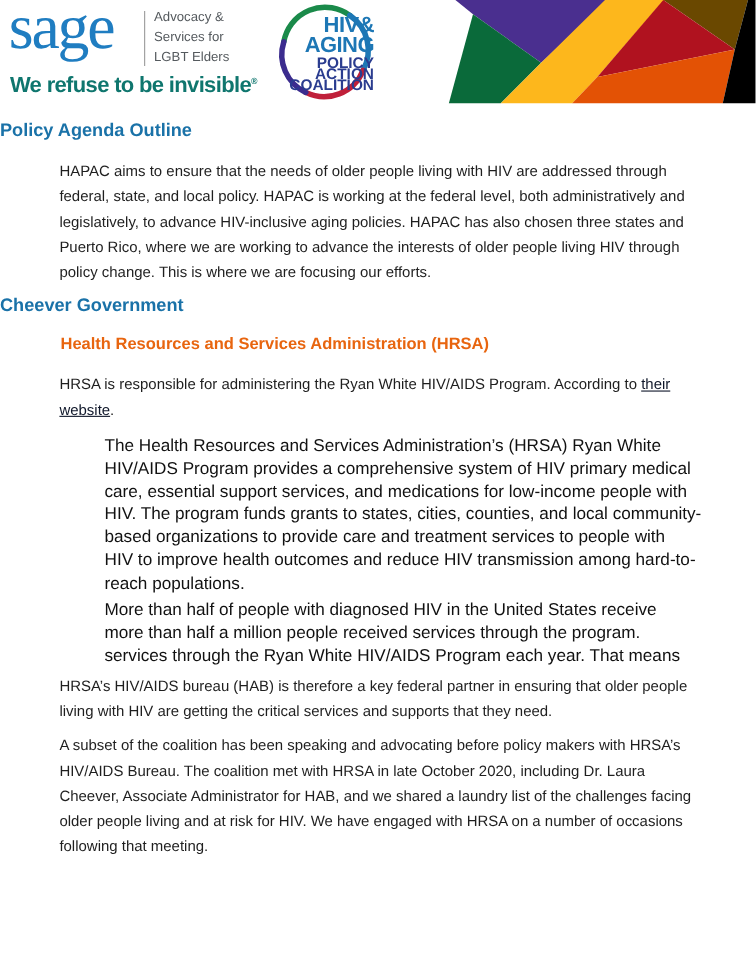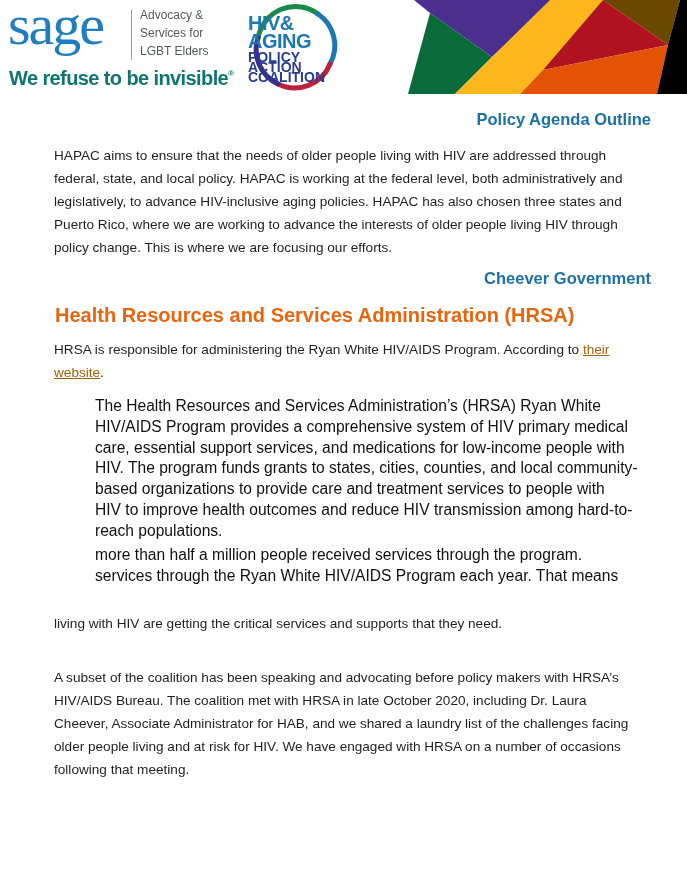--- a/index.html
+++ b/index.html
@@ -9,31 +9,31 @@
   .sage-logo { position: absolute; left: 8px; top: 4px; width: 230px; height: 86px; }
   .sage-word { position: absolute; left: 0; top: -8px; font-family: "Liberation Serif", serif;
                font-size: 58px; color: #1f7dc1; letter-spacing: -2px; line-height: 58px; }
   .sage-divider { position: absolute; left: 123px; top: 6px; width: 1px; height: 50px; background: #9a9a9a; }
   .sage-tag { position: absolute; left: 132px; top: 2px; font-size: 12px; line-height: 18px; color: #555a5e; }
   .sage-slogan { position: absolute; left: 1px; top: 63px; font-size: 20px; font-weight: bold;
                  color: #0f766e; letter-spacing: -0.6px; white-space: nowrap; }
   .sage-slogan sup { font-size: 8px; vertical-align: top; position: relative; top: 2px; }
   .hiv-logo { position: absolute; left: 248px; top: 2px; width: 92px; height: 92px; }
   .hiv-logo svg { position: absolute; left: 0; top: 0; }
-  .hiv-text { position: absolute; left: 0; top: 12px; width: 92px; text-align: left; color: #1d77b5; font-weight: bold; }
+  .hiv-text { position: absolute; left: 0; top: 12px; width: 92px; text-align: right; color: #1d77b5; font-weight: bold; }
   .hiv-big { font-size: 20px; line-height: 18px; letter-spacing: -0.5px; }
   .hiv-small { font-size: 14px; line-height: 10px; color: #2a3c8f; margin-top: 2px; }
   .banner { position: absolute; left: 400px; top: 0; }
   .content { position: absolute; left: 0; top: 0; width: 687px; }
-  .h-center { position: absolute; left: 0; width: 651px; text-align: right; font-weight: bold;
+  .h-center { position: absolute; left: 0; width: 651px; text-align: left; font-weight: bold;
               color: #1a72a8; font-size: 16.5px; }
-  .h-orange { position: absolute; left: 55px; font-weight: bold; color: #e8650f; font-size: 20px; }
+  .h-orange { position: absolute; left: 55px; font-weight: bold; color: #e8650f; font-size: 15px; }
   .para { position: absolute; left: 54px; width: 590px; font-size: 13.6px; line-height: 23px; color: #1f1f1f; }
   .quote { position: absolute; left: 95px; width: 545px; font-size: 15.6px; line-height: 20.8px; color: #111; }
-  a.link { color: #a16207; text-decoration: underline; }
+  a.link { color: #0f172a; text-decoration: underline; }
 </style>
 </head>
 <body>
 
 <div class="header">
   <div class="sage-logo">
     <div class="sage-word">sage</div>
     <div class="sage-divider"></div>
     <div class="sage-tag">
       <div>Advocacy &amp;</div>
@@ -94,25 +94,27 @@
     <div>The Health Resources and Services Administration’s (HRSA) Ryan White</div>
     <div>HIV/AIDS Program provides a comprehensive system of HIV primary medical</div>
     <div>care, essential support services, and medications for low-income people with</div>
     <div>HIV. The program funds grants to states, cities, counties, and local community-</div>
     <div>based organizations to provide care and treatment services to people with</div>
     <div>HIV to improve health outcomes and reduce HIV transmission among hard-to-</div>
     <div>reach populations.</div>
   </div>
 
   <div class="quote" style="top:545px">
+    <div>More than half of people with diagnosed HIV in the United States receive</div>
     <div>more than half a million people received services through the program.</div>
     <div>services through the Ryan White HIV/AIDS Program each year. That means</div>
   </div>
 
   <div class="para" style="top:612px">
+    <div>HRSA’s HIV/AIDS bureau (HAB) is therefore a key federal partner in ensuring that older people</div>
     <div>living with HIV are getting the critical services and supports that they need.</div>
   </div>
 
   <div class="para" style="top:666px">
     <div>A subset of the coalition has been speaking and advocating before policy makers with HRSA’s</div>
     <div>HIV/AIDS Bureau.  The coalition met with HRSA in late October 2020, including Dr. Laura</div>
     <div>Cheever, Associate Administrator for HAB, and we shared a laundry list of the challenges facing</div>
     <div>older people living and at risk for HIV.  We have engaged with HRSA on a number of occasions</div>
     <div>following that meeting.</div>
   </div>

